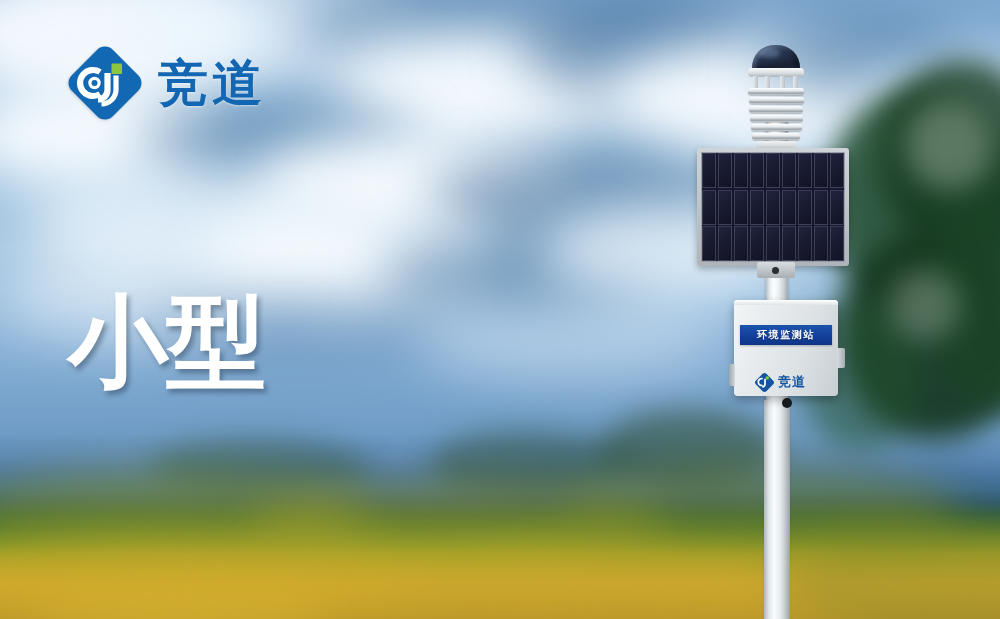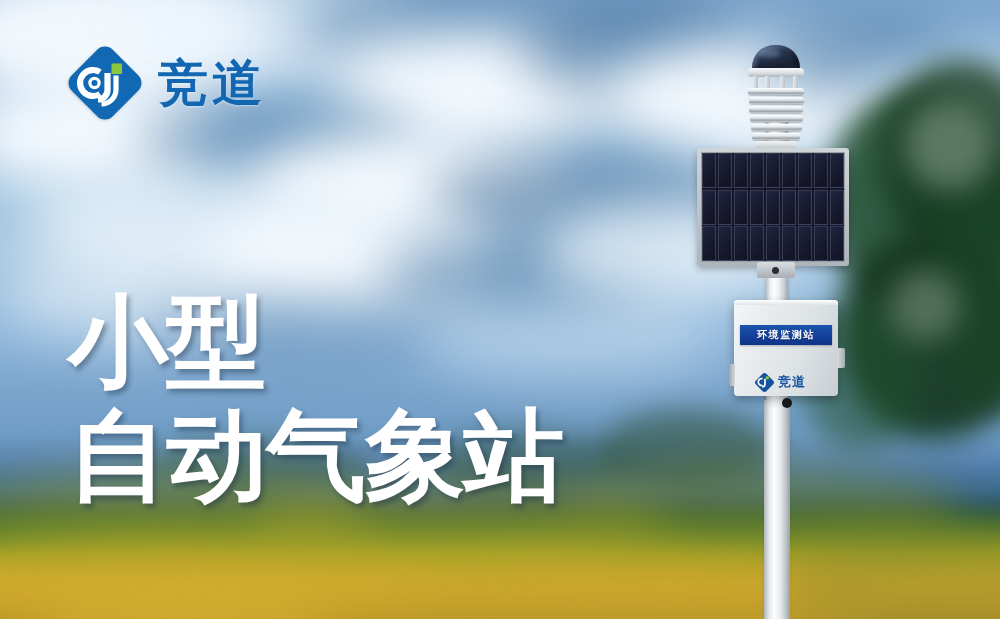--- a/index.html
+++ b/index.html
@@ -243,21 +243,20 @@
         <path d="M50 31.5 L50 45.5 A14.5 14.5 0 0 1 35.5 60" fill="none" stroke="#ffffff" stroke-width="5.2" stroke-linecap="butt"></path>
 
         <rect x="45.5" y="19.5" width="10.5" height="10.5" rx="1" fill="#8cc63f"></rect>
       </svg>
     </div>
     <div class="brand-text">竞道</div>
   </div>
 
   <div class="headline">
     <div class="hl-line hl1">小型</div>
-    <div class="hl-line hl2">自动气象站</div>
   </div>
 
   <div>
 
     <div class="mast"></div>
     <div class="mast-lower"></div>
 
     <div class="dome"></div>
     <div class="dome-cap"></div>
     <div class="dome-posts">

